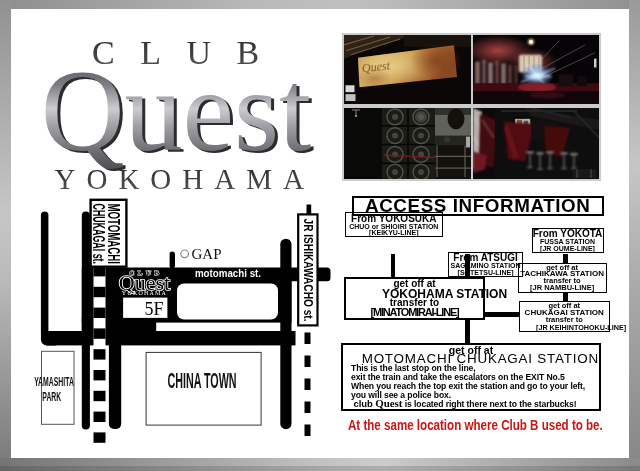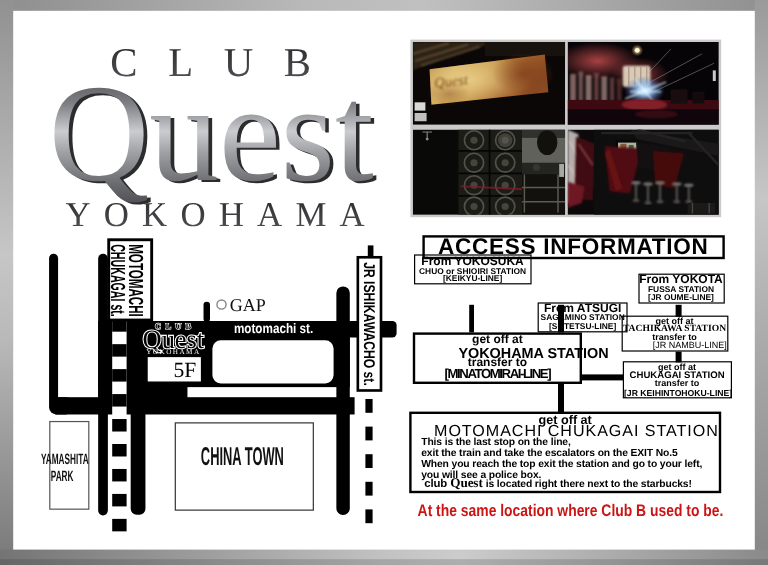--- a/index.html
+++ b/index.html
@@ -370,30 +370,30 @@
 
 <div class="bx" style="left:344px;top:276.5px;width:137px;height:39.5px;">
 <div style="font-size:10px;font-weight:bold;line-height:10.5px;margin-top:0px;">get off at</div>
 <div style="font-size:12px;font-weight:bold;line-height:10px;padding-left:36px;">YOKOHAMA STATION</div>
 <div style="font-size:10px;font-weight:bold;line-height:7.5px;">transfer to</div>
 <div style="font-size:11px;font-weight:bold;line-height:10px;letter-spacing:-1.2px;">[MINATOMIRAI-LINE]</div>
 </div>
 
 <div class="bx" style="left:517.6px;top:263px;width:87px;height:28.2px;border-width:1.5px;">
 <div style="font-size:7.5px;font-weight:bold;line-height:6.9px;margin-top:0.5px;">get off at</div>
-<div style="font-size:8px;font-weight:bold;line-height:6.9px;font-family:Liberation Serif, serif;">TACHIKAWA STATION</div>
+<div style="font-size:8px;font-weight:bold;line-height:6.9px;">TACHIKAWA STATION</div>
 <div style="font-size:7.5px;font-weight:bold;line-height:6.9px;">transfer to</div>
-<div style="font-size:7.5px;font-weight:normal;line-height:6.9px;text-align:right;">[JR NAMBU-LINE]</div>
+<div style="font-size:7.5px;font-weight:bold;line-height:6.9px;">[JR NAMBU-LINE]</div>
 </div>
 
 <div class="bx" style="left:519px;top:300.8px;width:88.5px;height:29.6px;border-width:1.5px;">
 <div style="font-size:7.5px;font-weight:bold;line-height:7.1px;margin-top:0.5px;">get off at</div>
 <div style="font-size:8px;font-weight:bold;line-height:7.1px;">CHUKAGAI STATION</div>
 <div style="font-size:7.5px;font-weight:bold;line-height:7.1px;">transfer to</div>
-<div style="font-size:7.2px;font-weight:bold;line-height:7.1px;">[JR KEIHINTOHOKU-LINE]</div>
+<div style="font-size:7.2px;font-weight:bold;line-height:7.1px;margin-left:16px;">[JR KEIHINTOHOKU-LINE]</div>
 </div>
 
 <div class="bx" style="left:341px;top:343.3px;width:256px;height:64px;text-align:left;">
 <div style="font-size:10.5px;font-weight:bold;text-align:center;line-height:8px;margin-top:0.5px;">get off at</div>
 <div style="font-size:13.4px;font-weight:normal;text-align:right;line-height:10.5px;letter-spacing:0.8px;">MOTOMACHI CHUKAGAI STATION</div>
 <div style="font-size:8.6px;font-weight:bold;line-height:8.8px;padding-left:8px;letter-spacing:-0.1px;">This is the last stop on the line,<br>exit the train and take the escalators on the EXIT No.5<br>When you reach the top exit the station and go to your left,<br>you will see a police box.<br><span style="font-size:9.5px;">&nbsp;club <span style="font-family:'Liberation Serif',serif;font-size:11px;font-weight:bold;">Quest</span>&nbsp;</span>is located right there next to the starbucks!</div>
 </div>
 
 <div class="abs" style="left:347.7px;top:417px;font-size:14px;font-weight:bold;color:#cc1414;white-space:nowrap;transform:scale(0.827,1);transform-origin:0 0;">At the same location where Club B used to be.</div>
 

